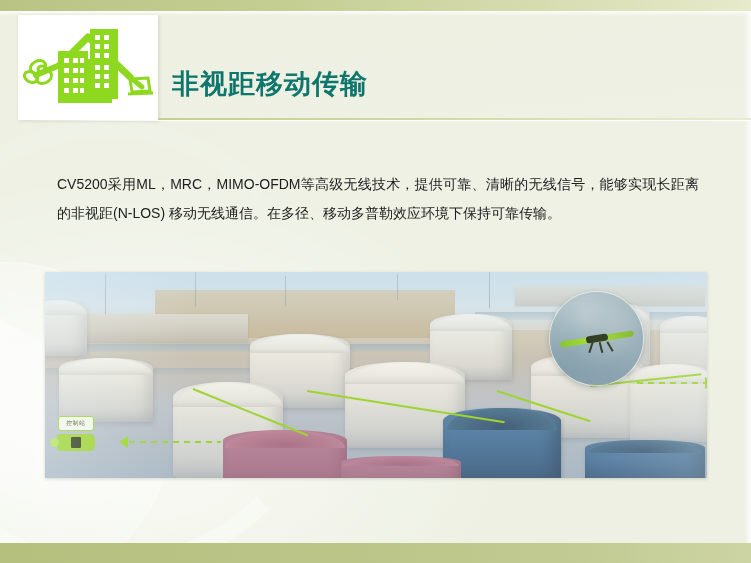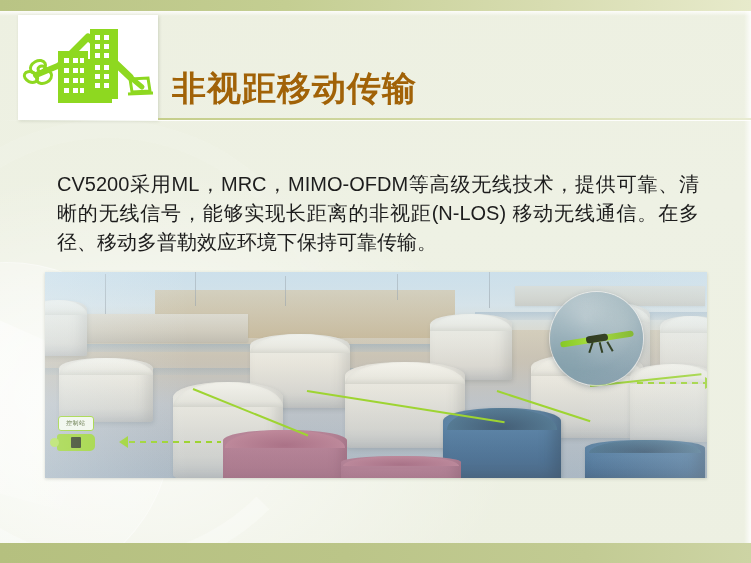--- a/index.html
+++ b/index.html
@@ -106,23 +106,23 @@
   }
   .logo-plate svg { display: block; }
 
   
   .title {
     position: absolute;
     left: 172px;
     top: 66px;
     font-family: Liberation Sans, sans-serif;
     font-weight: bold;
-    font-size: 34px;
+    font-size: 27px;
     letter-spacing: 1px;
-    color: #a16207;
+    color: #0f766e;
     white-space: nowrap;
   }
   .title-rule {
     position: absolute;
     left: 158px;
     top: 118px;
     width: 593px;
     height: 2px;
     background: linear-gradient(90deg, #c5ce8b 0%, #d3daa6 50%, #e8ebd2 100%);
   }
@@ -135,21 +135,21 @@
     background: linear-gradient(90deg, rgba(255,255,255,0.0) 0%, rgba(255,255,255,0.9) 20%, rgba(255,255,255,0.9) 100%);
   }
 
   
   .body-text {
     position: absolute;
     left: 57px;
     top: 170px;
     width: 642px;
     font-family: "Liberation Sans", "DejaVu Sans", sans-serif;
-    font-size: 20px;
+    font-size: 14px;
     line-height: 29px;
     color: #1d1d1d;
     text-align: justify;
   }
 
   
   .photo {
     position: absolute;
     left: 45px;
     top: 272px;

